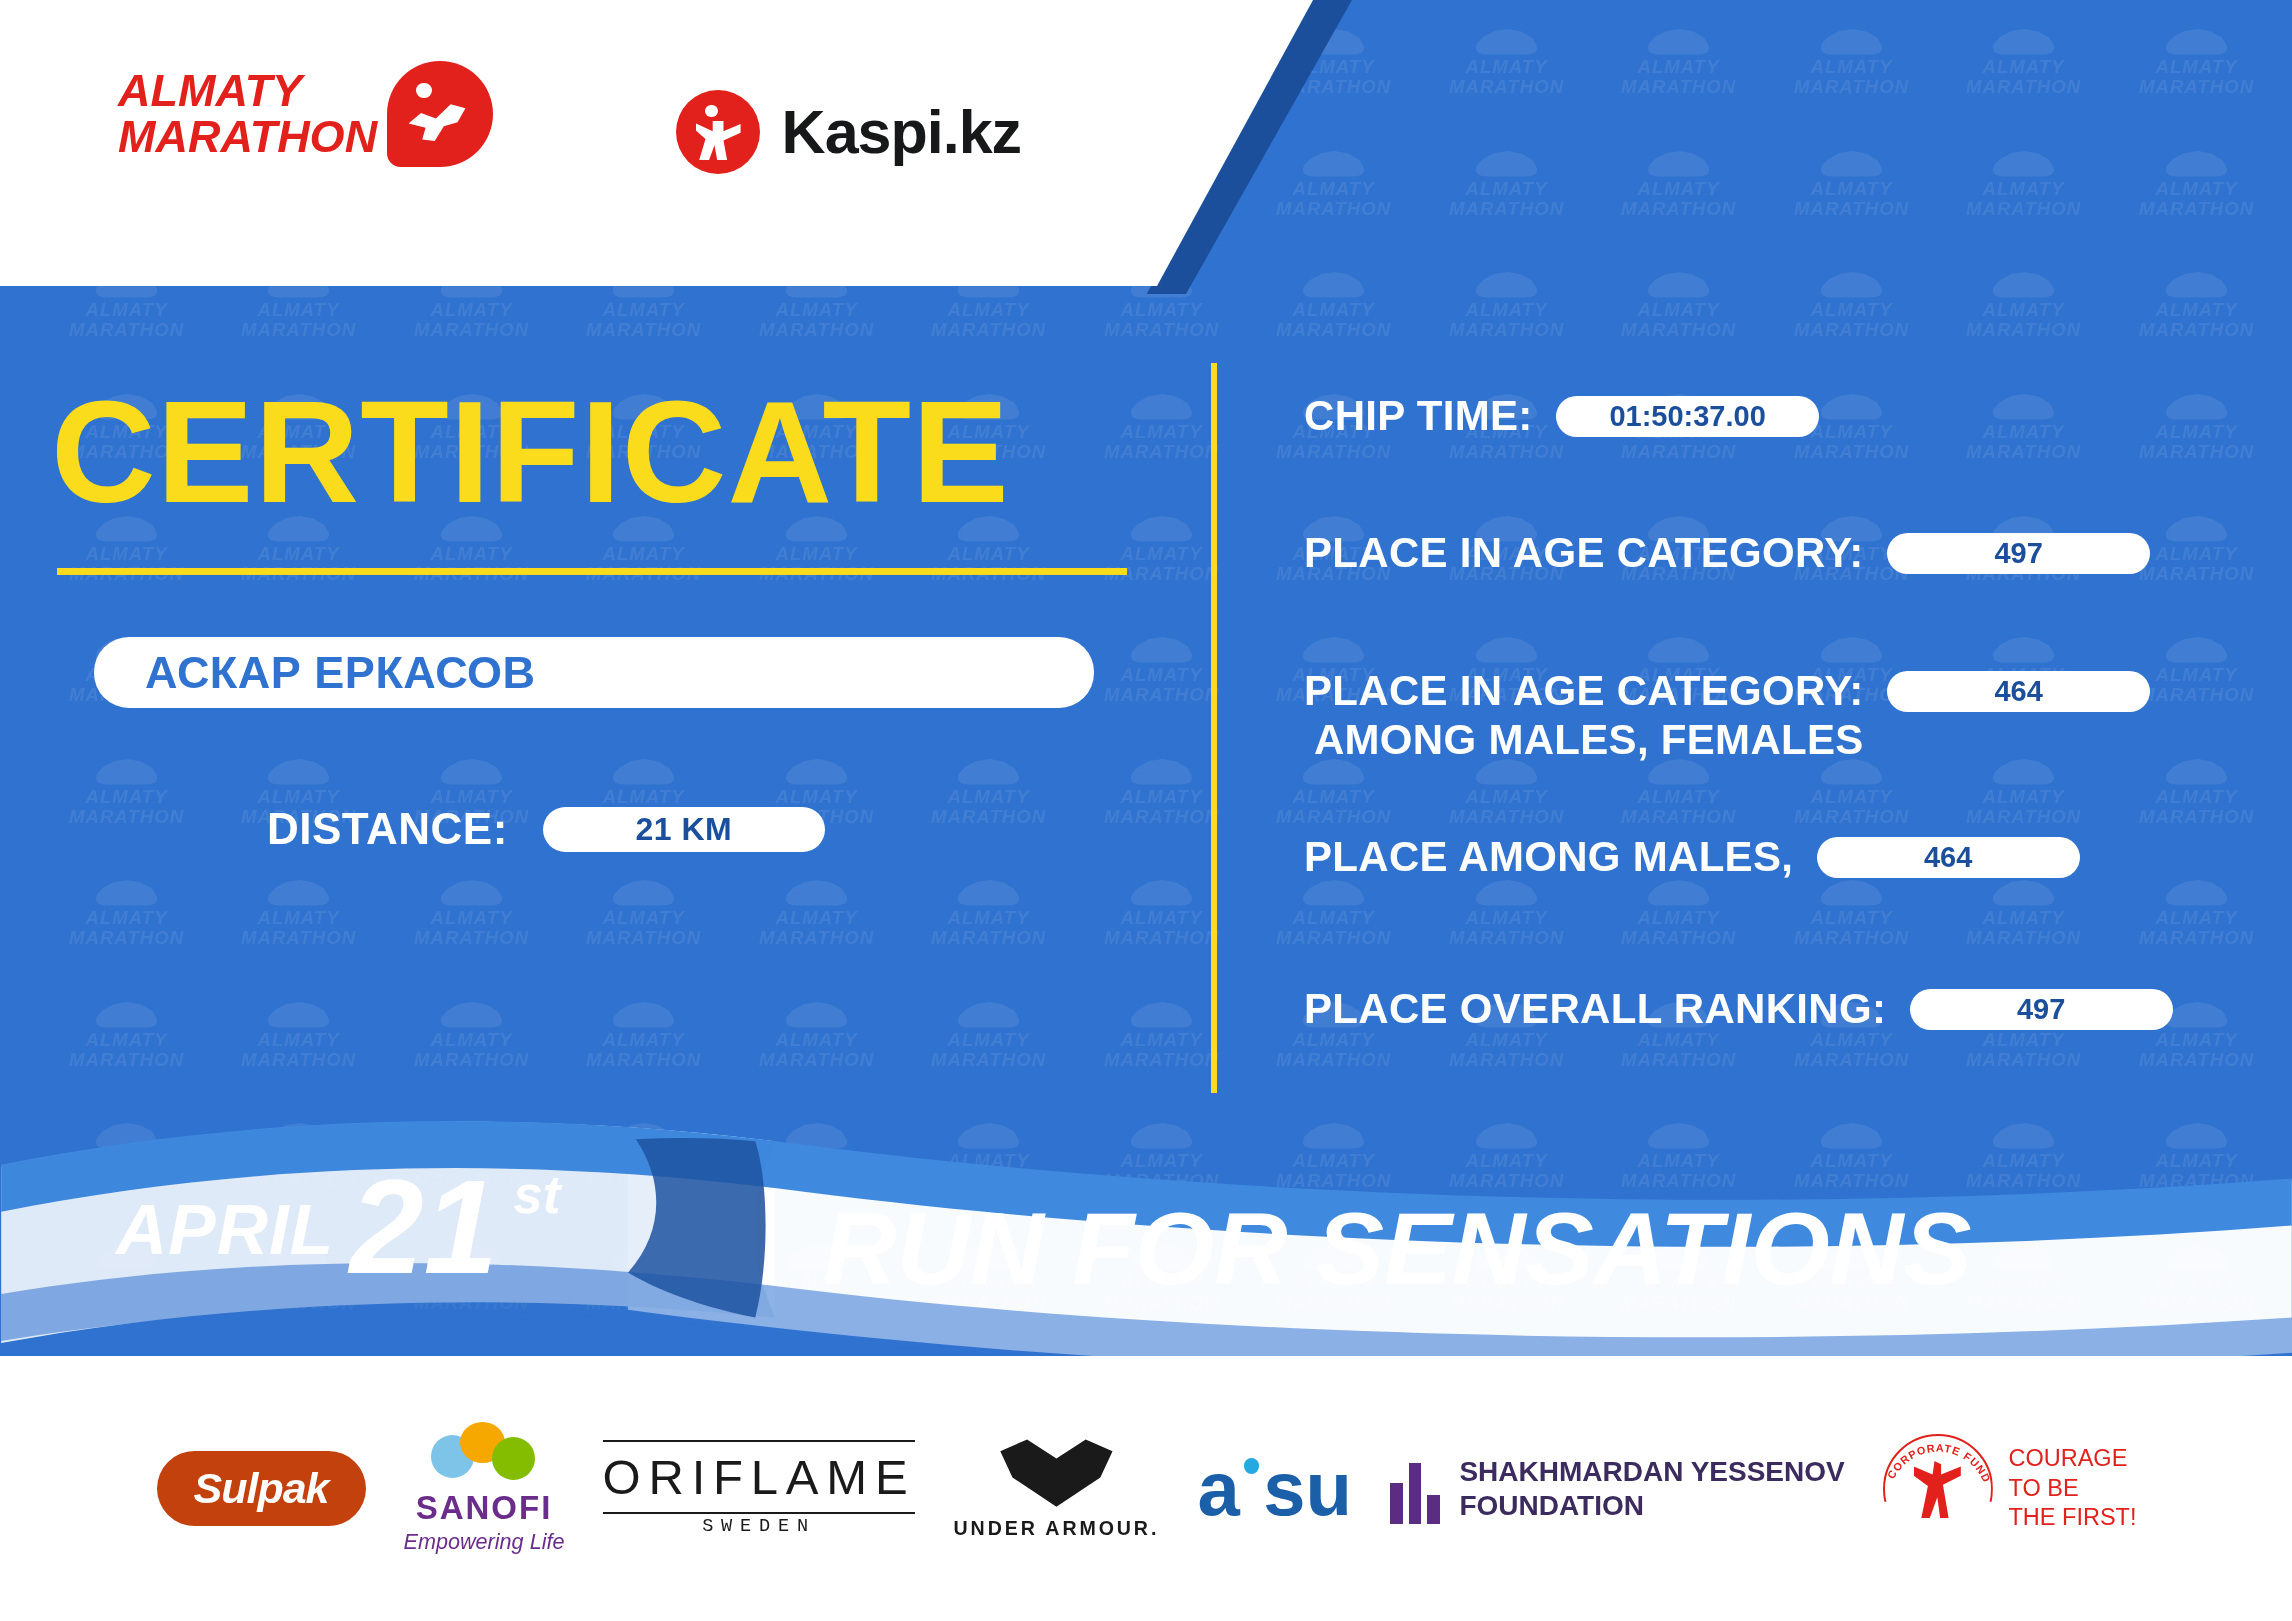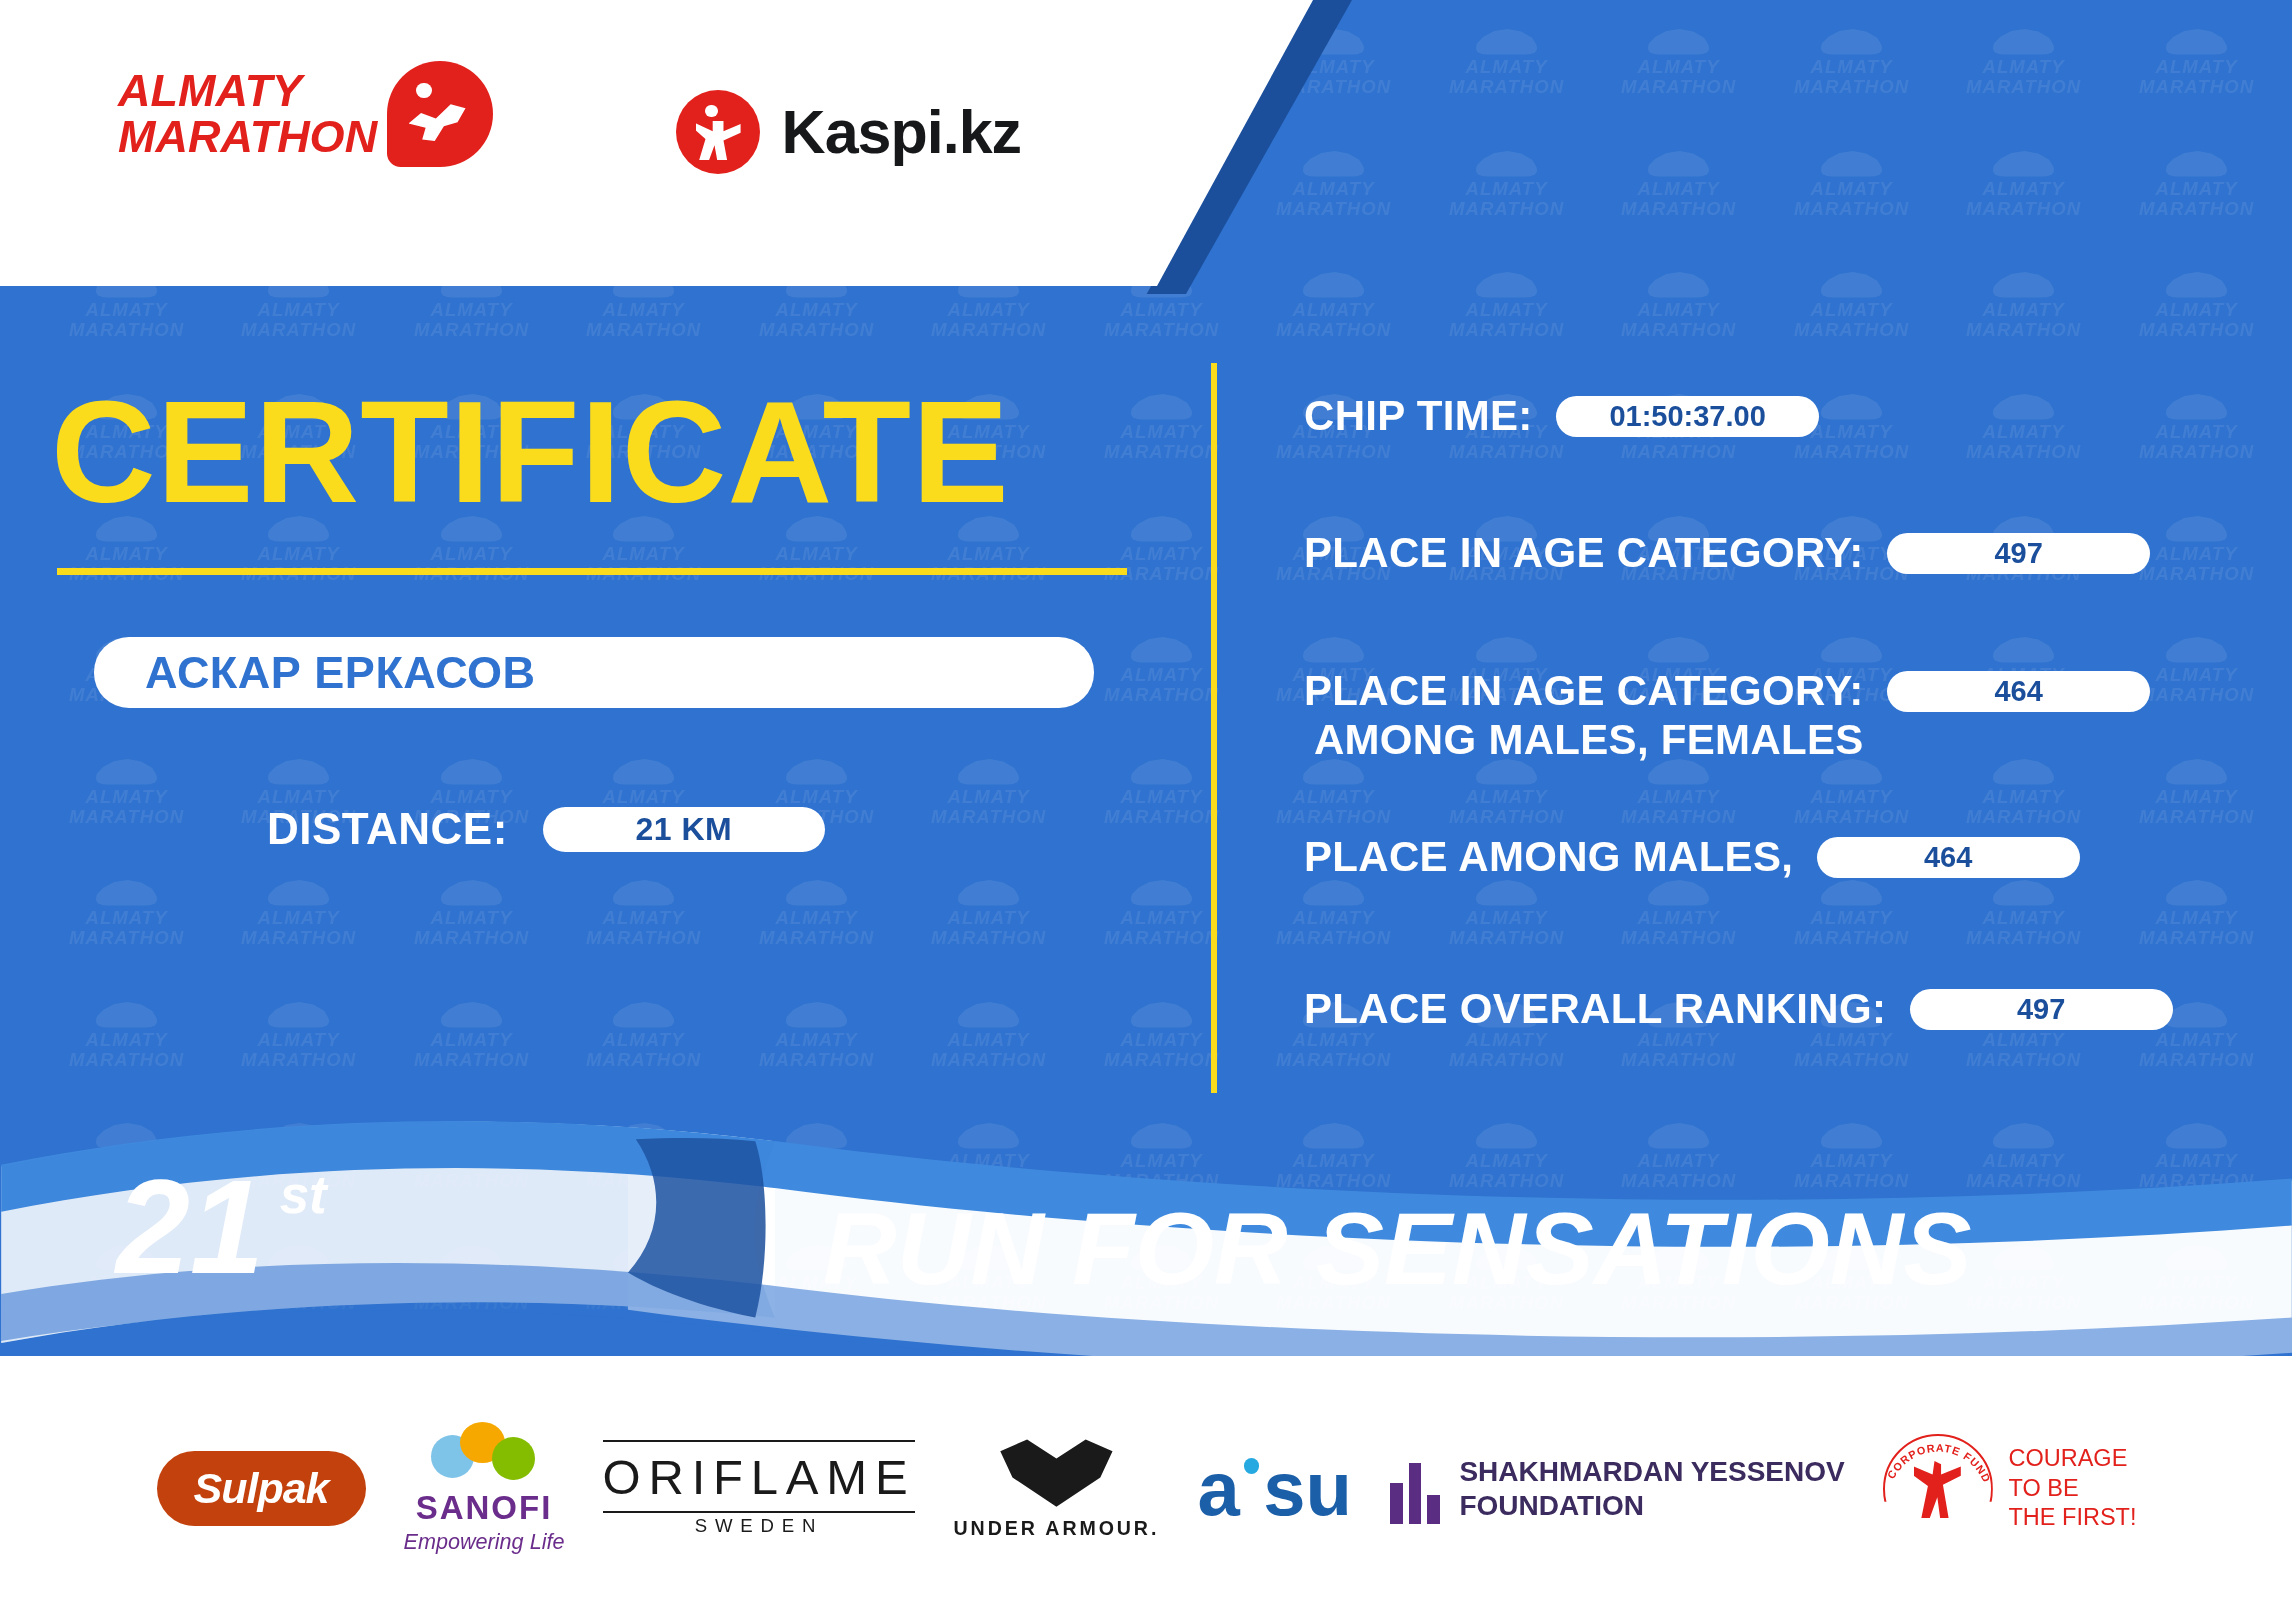--- a/index.html
+++ b/index.html
@@ -297,21 +297,21 @@
   .sanofi-mark i:nth-child(3){ left:61px; top:15.7px; width:43px; height:43px; background:#84bd00; }
   .sanofi-name { color:#6b2d8b; font-weight:800; font-size:33px; letter-spacing:2px; }
   .sanofi-tag  { color:#6b2d8b; font-style:italic; font-size:21.6px; margin-top:2.9px; }
 
   .sp-oriflame { text-align:center; }
   .ori-name {
     color:#1a1a1a; font-weight:400; font-size:49px; letter-spacing:7.8px;
     padding-bottom: 6.9px; border-bottom: 2px solid #1a1a1a; border-top: 2px solid #1a1a1a;
     padding-top: 6.9px;
   }
-  .ori-sub { color:#1a1a1a; font-size:18.6px; letter-spacing:7.8px; margin-top:2px; }
+  .ori-sub { color:#1a1a1a; font-size:18.6px; letter-spacing:7.8px; margin-top:2px;font-family:Liberation Mono, monospace; }
 
   .sp-ua { text-align:center; }
   .ua-mark {
     width: 122px; height: 73px; margin: 0 auto 7.8px auto;
     background: #1a1a1a;
     clip-path: polygon(4% 20%, 26% 4%, 50% 30%, 74% 4%, 96% 20%, 86% 56%, 50% 96%, 14% 56%);
   }
   .ua-name { color:#1a1a1a; font-weight:700; font-size:19.6px; letter-spacing:2.9px; }
 
   .sp-asu { text-align:center; }
@@ -600,20 +600,21 @@
     </div>
     <div class="rpill">464</div>
   </div>
 
   <div class="rrow" id="rrow-overall">
     <div class="rlbl">PLACE OVERALL RANKING:</div>
     <div class="rpill">497</div>
   </div>
 
   <div class="april">
+    <span class="word">APRIL</span>
     <span class="num">21</span>
     <span class="sup">st</span>
   </div>
 
   <div class="slogan">RUN FOR SENSATIONS</div>
 
   <div class="footer">
     <div class="sponsors">
 
       <div class="sp">

